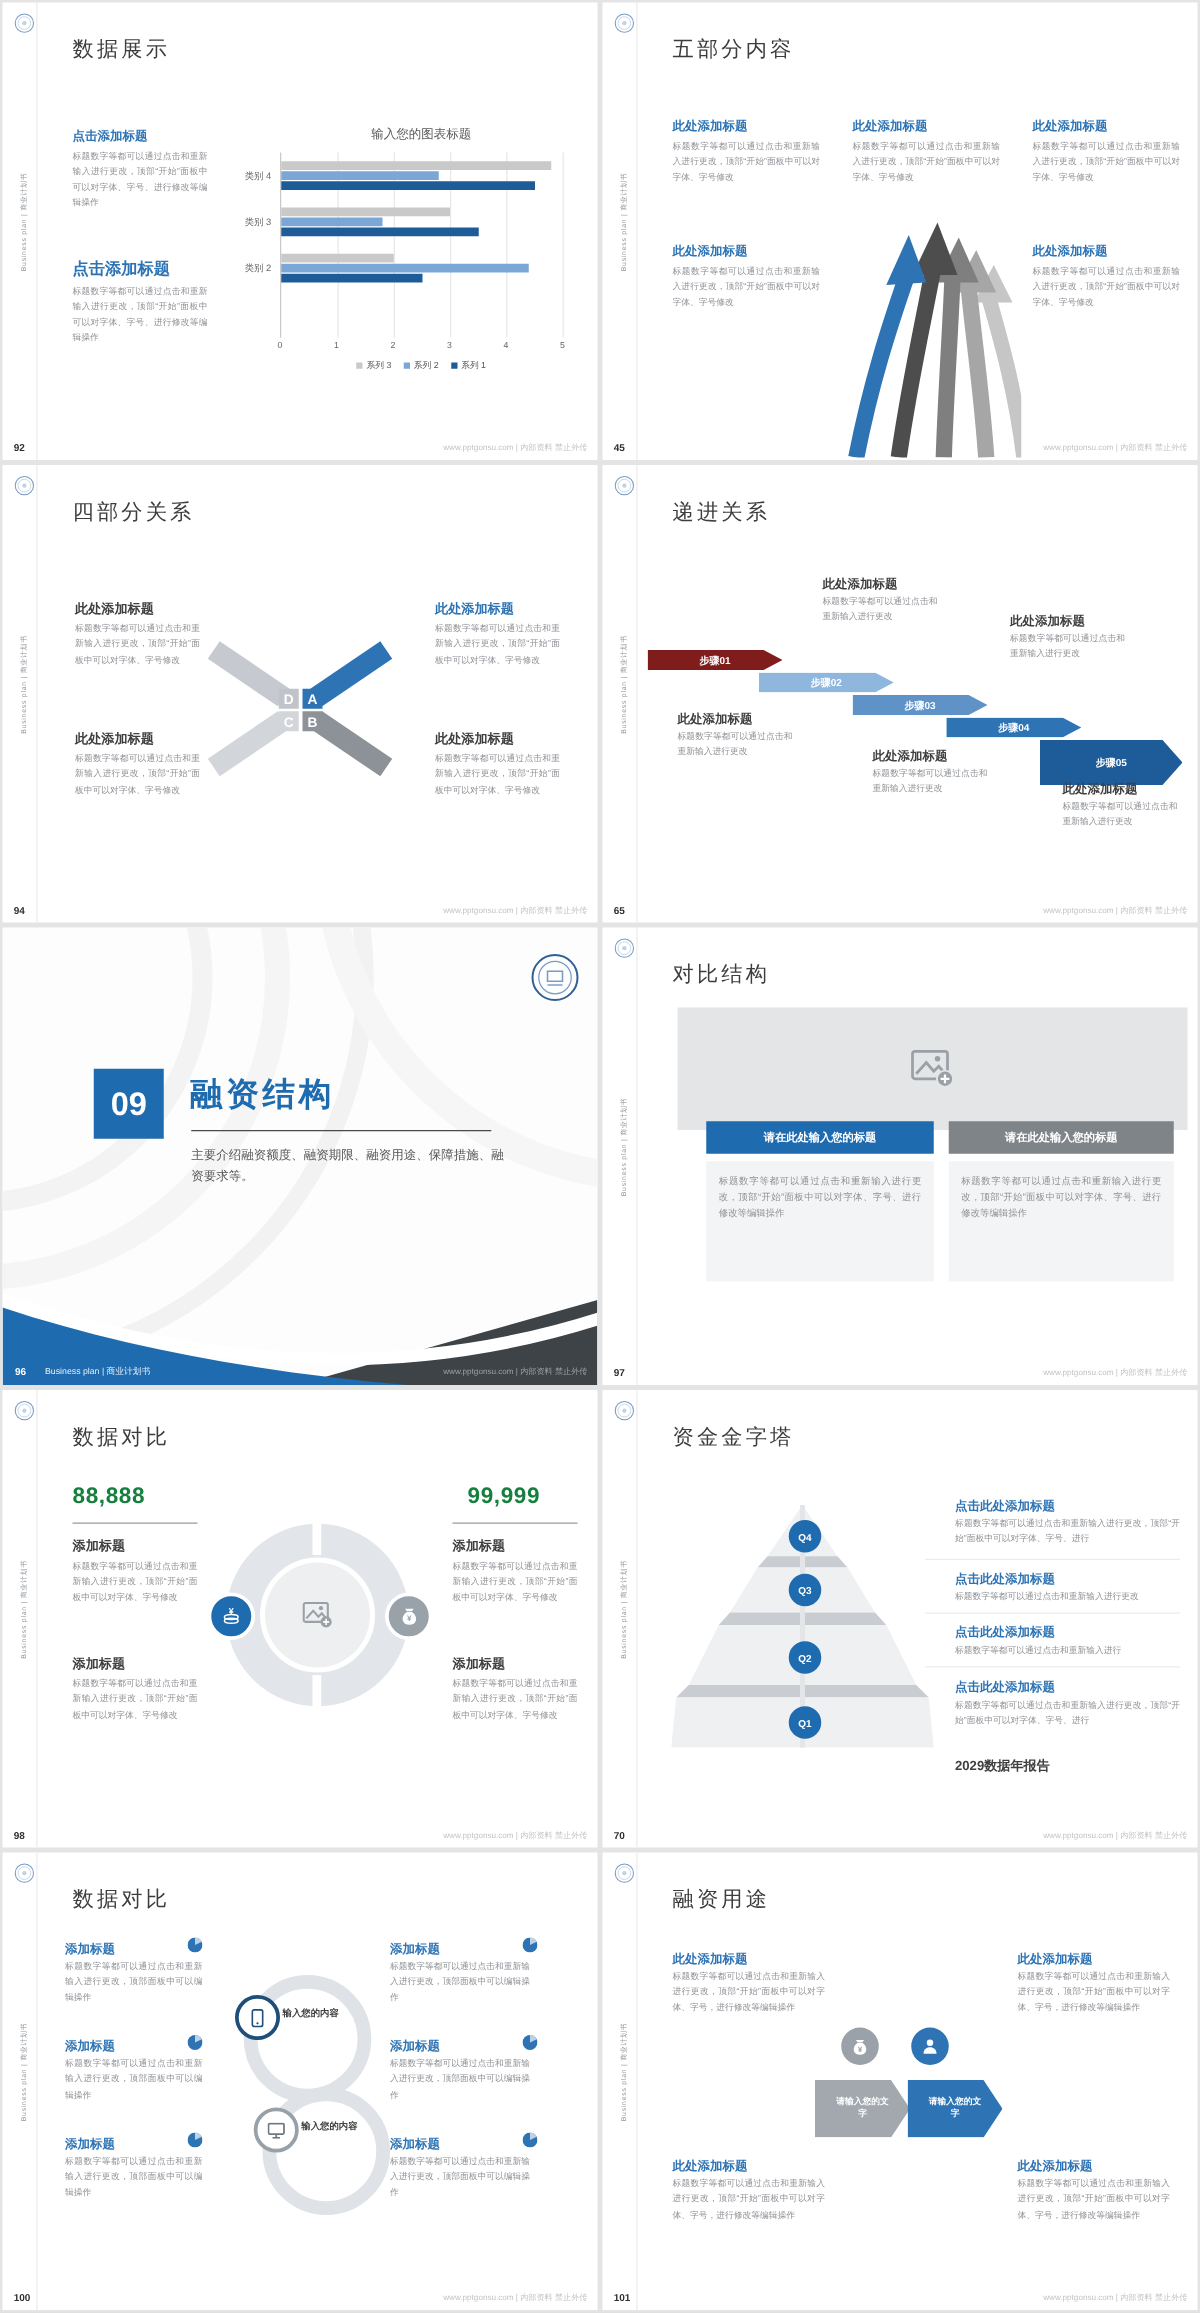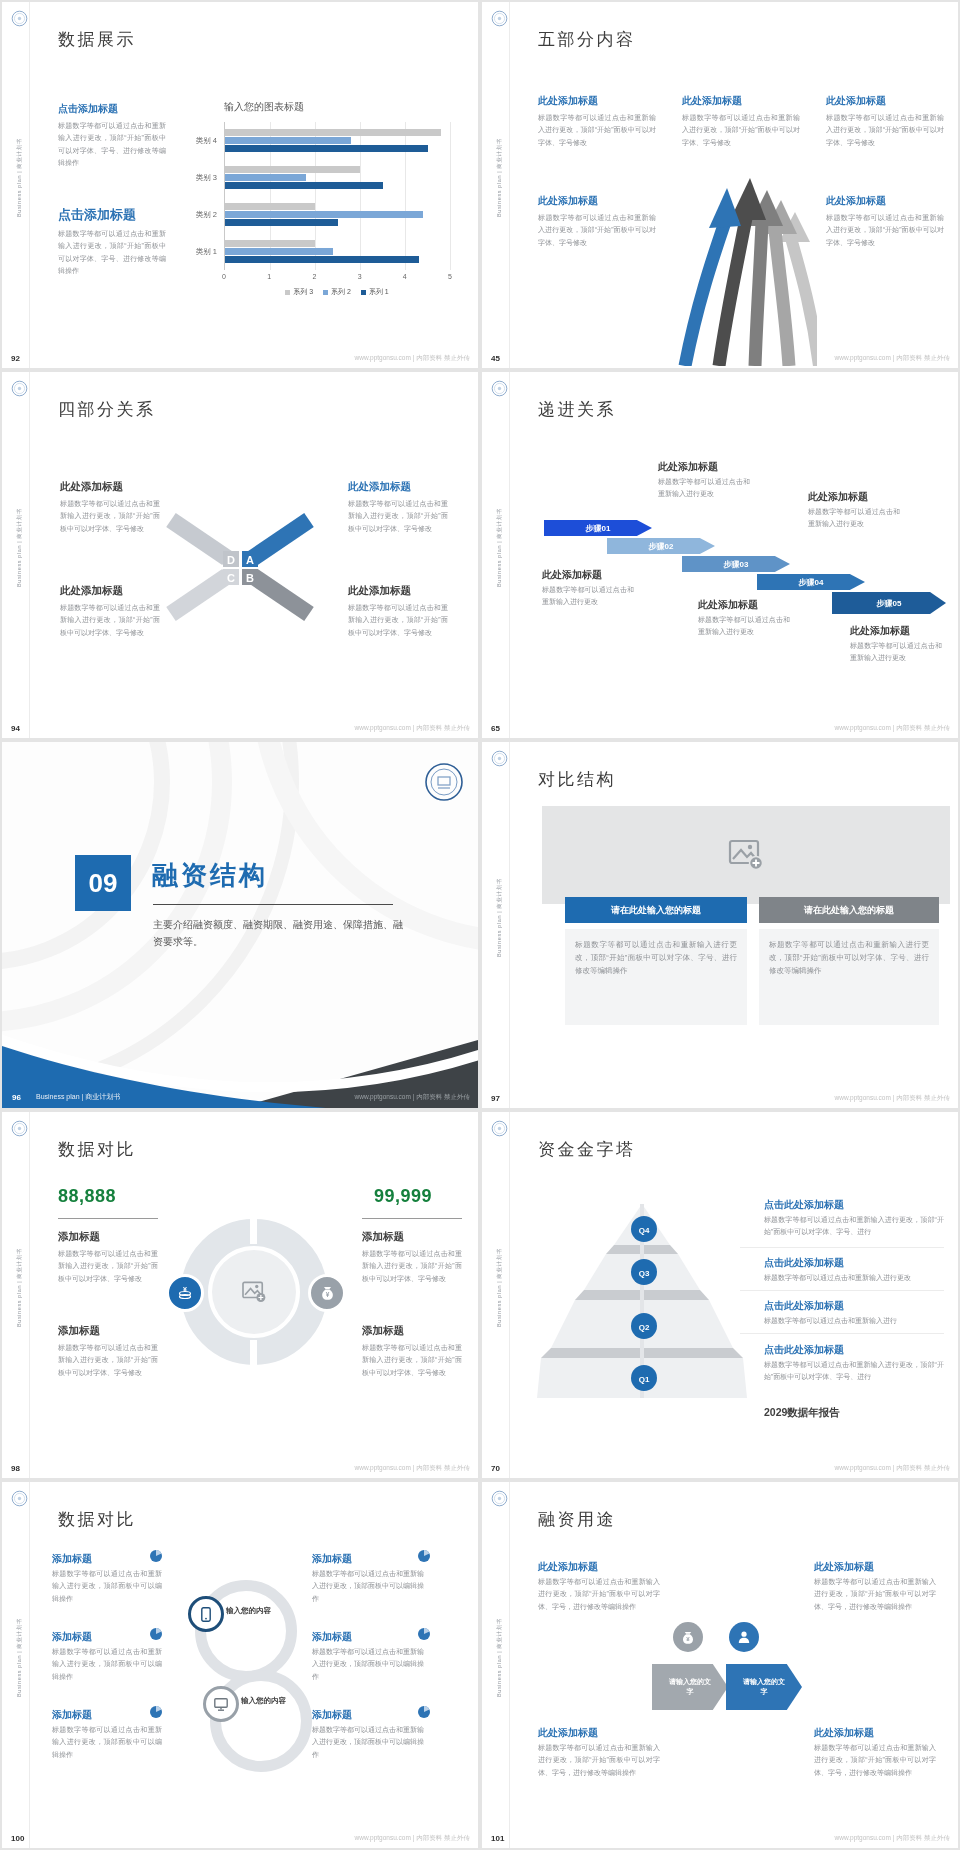--- a/index.html
+++ b/index.html
@@ -12,21 +12,21 @@
   .logo-sm{position:absolute;left:9px;top:8px;width:17px;height:17px;}
   .side-text{position:absolute;left:14px;top:215px;transform:rotate(-90deg);transform-origin:left top;
              white-space:nowrap;font-size:5.5px;letter-spacing:.6px;color:#8f959c;}
   .s-title{position:absolute;left:56px;top:26px;font-size:17px;color:#3d3d3d;letter-spacing:2.5px;font-weight:500;}
   .pnum{position:absolute;left:9px;bottom:5px;font-size:8px;font-weight:bold;color:#2f2f2f;}
   .site{position:absolute;right:8px;bottom:5px;font-size:6.5px;color:#c3c3c3;}
   .hb{color:#2e74b5;font-weight:bold;font-size:9.5px;}
   .hd{color:#3f3f3f;font-weight:bold;font-size:9.5px;}
   .bt{font-size:7px;color:#8f9296;line-height:1.75;text-align:justify;}
   
-  .chart-title{font-size:10px;color:#595959;margin-bottom:8px;}
+  .chart-title{text-align:center;font-size:10px;color:#595959;margin-bottom:8px;}
   .plot{position:relative;border-left:1px solid #c9c9c9;}
   .gl{position:absolute;top:0;bottom:0;width:1px;background:#e8e8e8;}
   .bgroup{position:relative;height:25%;display:flex;flex-direction:column;justify-content:center;gap:1px;}
   .bar{height:7px;position:relative;z-index:1;}
   .clab{position:absolute;left:-8px;transform:translate(-100%,-50%);top:50%;font-size:7.5px;color:#666;white-space:nowrap;}
   .ticks{position:relative;height:10px;margin-top:3px;}
   .tick{position:absolute;transform:translateX(-50%);font-size:7px;color:#666;}
   .legend{display:flex;justify-content:center;gap:10px;margin-top:4px;font-size:7px;color:#555;align-items:center;}
   .lsw{width:5px;height:5px;display:inline-block;margin-right:3px;}
   .legend-item{display:flex;align-items:center;}
@@ -81,26 +81,20 @@
             <div class="bar" style="width: 60%; background: rgb(201, 201, 201);"></div>
             <div class="bar" style="width: 36%; background: rgb(123, 167, 215);"></div>
             <div class="bar" style="width: 70%; background: rgb(30, 92, 151);"></div>
           </div>
           <div class="bgroup">
             <div class="clab">类别 2</div>
             <div class="bar" style="width: 40%; background: rgb(201, 201, 201);"></div>
             <div class="bar" style="width: 88%; background: rgb(123, 167, 215);"></div>
             <div class="bar" style="width: 50%; background: rgb(30, 92, 151);"></div>
           </div>
-          <div class="bgroup">
-            <div class="clab">类别 1</div>
-            <div class="bar" style="width: 40%; background: rgb(201, 201, 201);"></div>
-            <div class="bar" style="width: 48%; background: rgb(123, 167, 215);"></div>
-            <div class="bar" style="width: 86%; background: rgb(30, 92, 151);"></div>
-          </div>
         </div>
       <div class="ticks" id="ticks92">
           <span class="tick" style="left: 0%;">0</span>
           <span class="tick" style="left: 20%;">1</span>
           <span class="tick" style="left: 40%;">2</span>
           <span class="tick" style="left: 60%;">3</span>
           <span class="tick" style="left: 80%;">4</span>
           <span class="tick" style="left: 100%;">5</span>
         </div>
       <div class="legend" id="legend92">
@@ -198,33 +192,33 @@
         <circle cx="10" cy="10" r="8.6" fill="none" stroke="#7a9cc4" stroke-width="1"></circle>
         <circle cx="10" cy="10" r="6" fill="none" stroke="#bfd1e5" stroke-width="0.8"></circle>
         <circle cx="10" cy="10" r="2" fill="#bfd1e5"></circle>
       </svg>
     <div class="side-text">Business plan | 商业计划书</div>
     <div class="s-title">递进关系</div>
     <div class="abs hd" style="left:176px;top:88px;font-size:10px">此处添加标题</div>
     <div class="abs bt" style="left:176px;top:104px;width:92px">标题数字等都可以通过点击和重新输入进行更改</div>
     <div class="abs hd" style="left:326px;top:118px;font-size:10px">此处添加标题</div>
     <div class="abs bt" style="left:326px;top:134px;width:92px">标题数字等都可以通过点击和重新输入进行更改</div>
-    <div class="stepband" style="left:62px;top:148px;width:108px;background:#1d4ed8">
+    <div class="stepband" style="left:36px;top:148px;width:108px;background:#7f1d1d">
         <span>步骤01</span>
       </div>
     <div class="stepband" style="left:125px;top:166px;width:108px;background:#8fb6dc">
         <span>步骤02</span>
       </div>
     <div class="stepband" style="left:200px;top:184px;width:108px;background:#5f93c7">
         <span>步骤03</span>
       </div>
     <div class="stepband" style="left:275px;top:202px;width:108px;background:#2e74b5">
         <span>步骤04</span>
       </div>
-    <div class="stepband" style="left:350px;top:220px;width:114px;height:22px;background:#1e5c99">
+    <div class="stepband" style="left:350px;top:220px;width:114px;height:36px;background:#1e5c99">
         <span>步骤05</span>
       </div>
     <div class="abs hd" style="left:60px;top:196px;font-size:10px">此处添加标题</div>
     <div class="abs bt" style="left:60px;top:212px;width:92px">标题数字等都可以通过点击和重新输入进行更改</div>
     <div class="abs hd" style="left:216px;top:226px;font-size:10px">此处添加标题</div>
     <div class="abs bt" style="left:216px;top:242px;width:92px">标题数字等都可以通过点击和重新输入进行更改</div>
     <div class="abs hd" style="left:368px;top:252px;font-size:10px">此处添加标题</div>
     <div class="abs bt" style="left:368px;top:268px;width:92px">标题数字等都可以通过点击和重新输入进行更改</div>
     <div class="pnum">65</div>
     <div class="site">www.pptgonsu.com | 内部资料 禁止外传</div>

